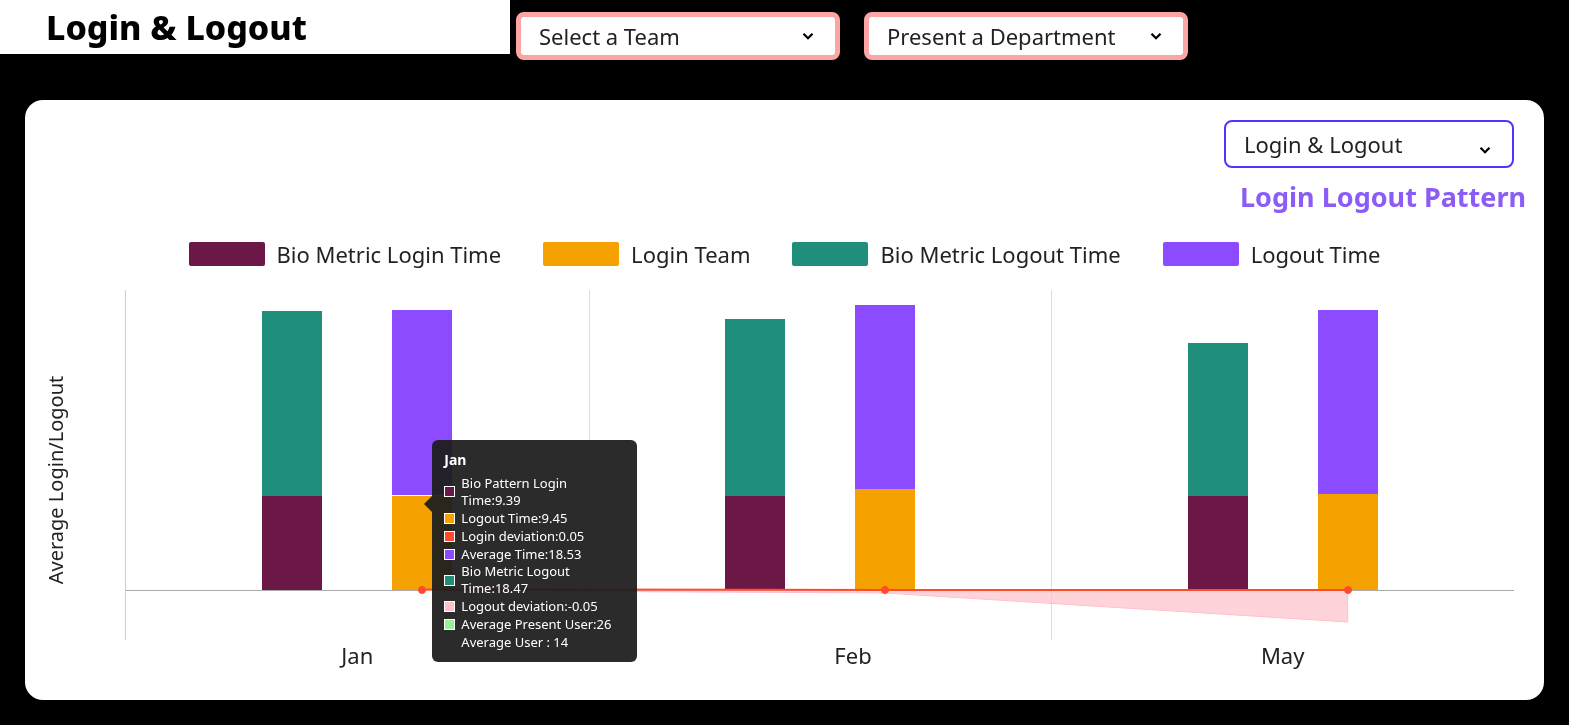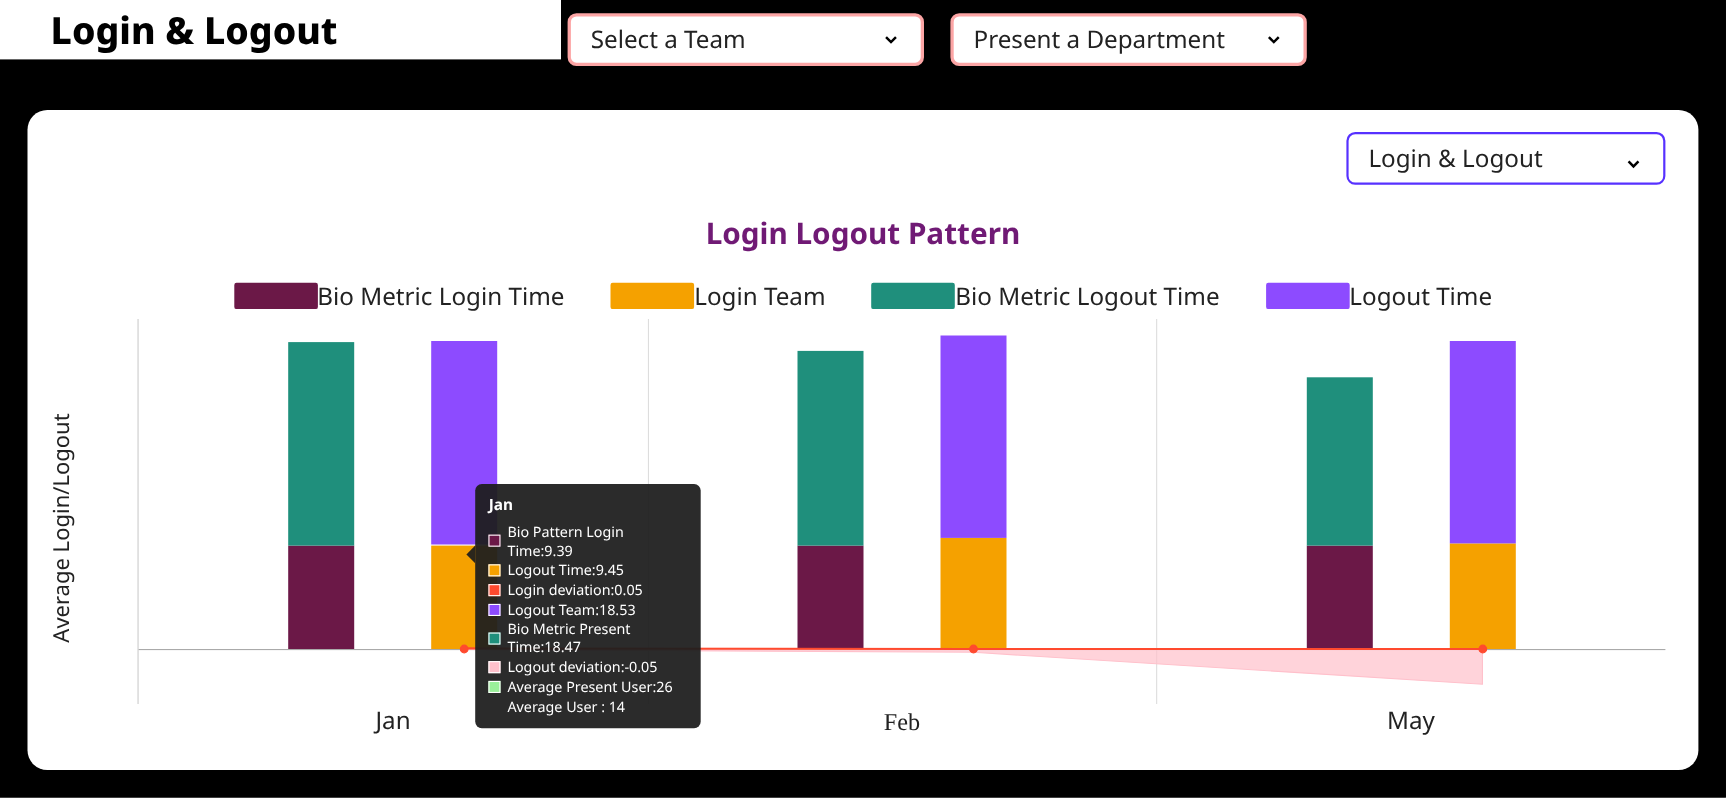--- a/index.html
+++ b/index.html
@@ -1,31 +1,31 @@
 <!DOCTYPE html>
 <html><head>
 <meta charset="utf-8">
 <style>
   html,body{margin:0;padding:0;background:#000;font-family:system-ui,-apple-system,Segoe UI,Roboto,Arial,sans-serif;width:1569px;height:725px;overflow:hidden;}
   *{box-sizing:border-box;}
   .topbar{position:absolute;top:0;left:0;right:0;height:80px;}
   .title-box{position:absolute;left:0;top:0;width:510px;height:54px;background:#fff;display:flex;align-items:flex-end;padding:0 0 4px 46px;}
   .title-box h1{margin:0;font-size:34px;font-weight:800;color:#000;}
   .selects{position:absolute;left:516px;top:12px;display:flex;gap:24px;}
-  .sel{height:48px;background:#fff;border:3px solid #fca5a5;border-radius:8px;display:flex;align-items:center;justify-content:space-between;padding:0 18px;cursor:pointer;}
+  .sel{height:48px;background:#fff;border:5px solid #fca5a5;border-radius:8px;display:flex;align-items:center;justify-content:space-between;padding:0 18px;cursor:pointer;}
   .sel-text{font-size:22px;color:#222;}
   .sel.year{padding:0 18px;}
   .caret{width:18px;height:18px;position:relative;}
   .caret svg{width:18px;height:18px;}
   .card{position:absolute;left:25px;top:100px;width:1519px;height:600px;background:#fff;border-radius:18px;padding:18px 18px 28px 18px;}
   .card-select{position:absolute;top:20px;right:30px;width:290px;height:48px;border:2px solid #5731ff;border-radius:8px;display:flex;align-items:center;justify-content:space-between;padding:0 18px;cursor:pointer;}
   .card-select span{font-size:22px;color:#222;}
-  .chart-title{text-align:center;font-size:27px;font-weight:700;color:#701a75;margin-top:75px;}
+  .chart-title{text-align:right;font-size:27px;font-weight:700;color:#8b5cf6;margin-top:60px;}
   .legend{display:flex;justify-content:center;gap:42px;margin-top:24px;flex-wrap:wrap;}
-  .legend-item{display:flex;align-items:center;font-size:22px;color:#222;}
+  .legend-item{display:flex;align-items:center;gap:12px;font-size:22px;color:#222;}
   .swatch{width:76px;height:24px;border-radius:2px;}
   .chart-area{position:absolute;left:58px;right:30px;top:190px;bottom:30px;}
   .yaxis-label{position:absolute;left:-28px;top:50%;transform:translate(-50%,-50%) rotate(-90deg);font-size:20px;color:#222;white-space:nowrap;}
   .ytick{position:absolute;right:46px;transform:translateY(50%);font-size:15px;color:#444;}
   .plot{position:absolute;left:42px;right:0;top:0;bottom:30px;border-left:1px solid #ccc;}
   .grid-v{position:absolute;top:0;bottom:0;width:1px;background:#ddd;}
   .zero-line{position:absolute;left:0;right:0;height:1px;background:#aaa;}
   .bar{position:absolute;width:60px;}
   .seg{position:absolute;left:0;right:0;}
   .xlabel{position:absolute;bottom:-30px;transform:translateX(-50%);font-size:22px;color:#222;}
@@ -119,21 +119,21 @@
         </div>
         <div class="xlabel" style="left: 231.333px;">Jan</div>
         <div class="bar" style="left: 599px;">
           <div class="seg" style="background: rgb(107, 24, 71); top: 206px; height: 94px;"></div>
           <div class="seg" style="background: rgb(31, 143, 124); top: 29px; height: 177px;"></div>
         </div>
         <div class="bar" style="left: 729px;">
           <div class="seg" style="background: rgb(245, 161, 0); top: 199px; height: 101px;"></div>
           <div class="seg" style="background: rgb(141, 75, 255); top: 15px; height: 184px;"></div>
         </div>
-        <div class="xlabel" style="left: 694px; font-family: Liberation Serif, serif;">Feb</div>
+        <div class="xlabel" style="left: 727px;">Feb</div>
         <div class="bar" style="left: 1061.67px;">
           <div class="seg" style="background: rgb(107, 24, 71); top: 206px; height: 94px;"></div>
           <div class="seg" style="background: rgb(31, 143, 124); top: 53px; height: 153px;"></div>
         </div>
         <div class="bar" style="left: 1191.67px;">
           <div class="seg" style="background: rgb(245, 161, 0); top: 204px; height: 96px;"></div>
           <div class="seg" style="background: rgb(141, 75, 255); top: 20px; height: 184px;"></div>
         </div>
         <div class="xlabel" style="left: 1156.67px;">May</div>
         <svg class="area-svg" width="1388" height="350" viewBox="0 0 1388 350">
@@ -153,25 +153,25 @@
           <div class="tt-row">
             <span class="tt-sw" style="background: rgb(245, 161, 0);"></span>
             <span>Logout Time:9.45</span>
           </div>
           <div class="tt-row">
             <span class="tt-sw" style="background: rgb(255, 74, 46);"></span>
             <span>Login deviation:0.05</span>
           </div>
           <div class="tt-row">
             <span class="tt-sw" style="background: rgb(141, 75, 255);"></span>
-            <span>Logout Team:18.53</span>
+            <span>Average Time:18.53</span>
           </div>
           <div class="tt-row">
             <span class="tt-sw" style="background: rgb(31, 143, 124);"></span>
-            <span>Bio Metric Present Time:18.47</span>
+            <span>Bio Metric Logout Time:18.47</span>
           </div>
           <div class="tt-row">
             <span class="tt-sw" style="background: rgb(255, 192, 203);"></span>
             <span>Logout deviation:-0.05</span>
           </div>
           <div class="tt-row">
             <span class="tt-sw" style="background: rgb(154, 240, 154);"></span>
             <span>Average Present User:26</span>
           </div>
           <div class="tt-row">

